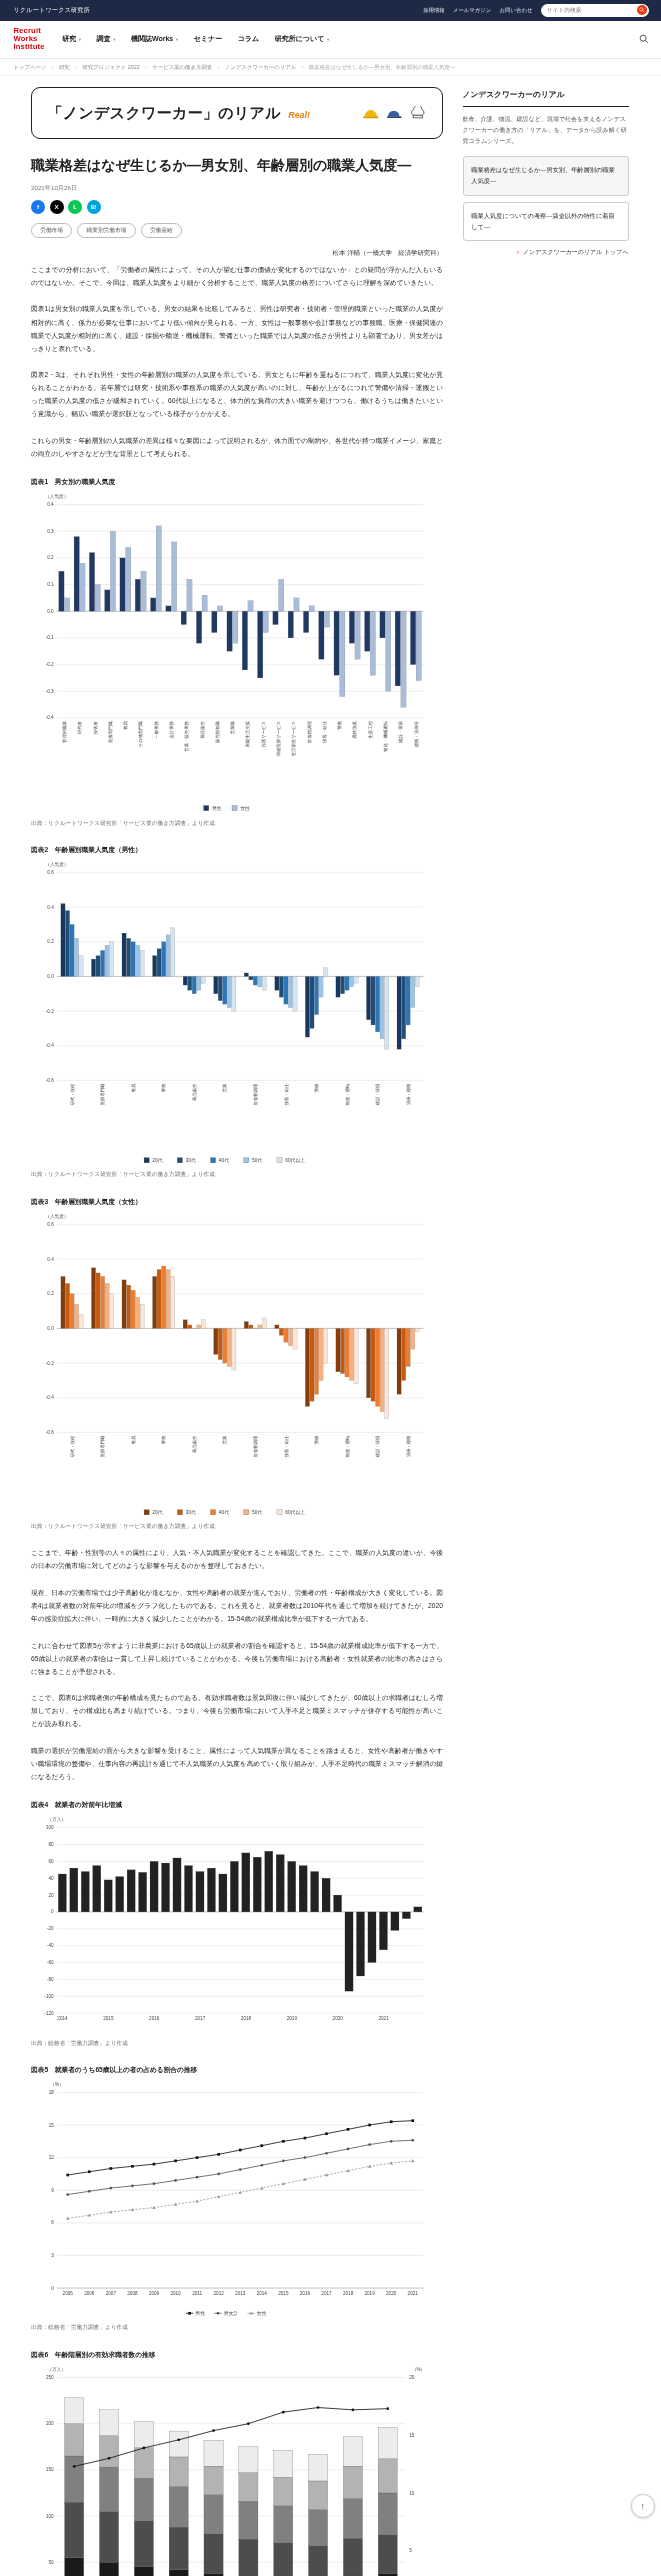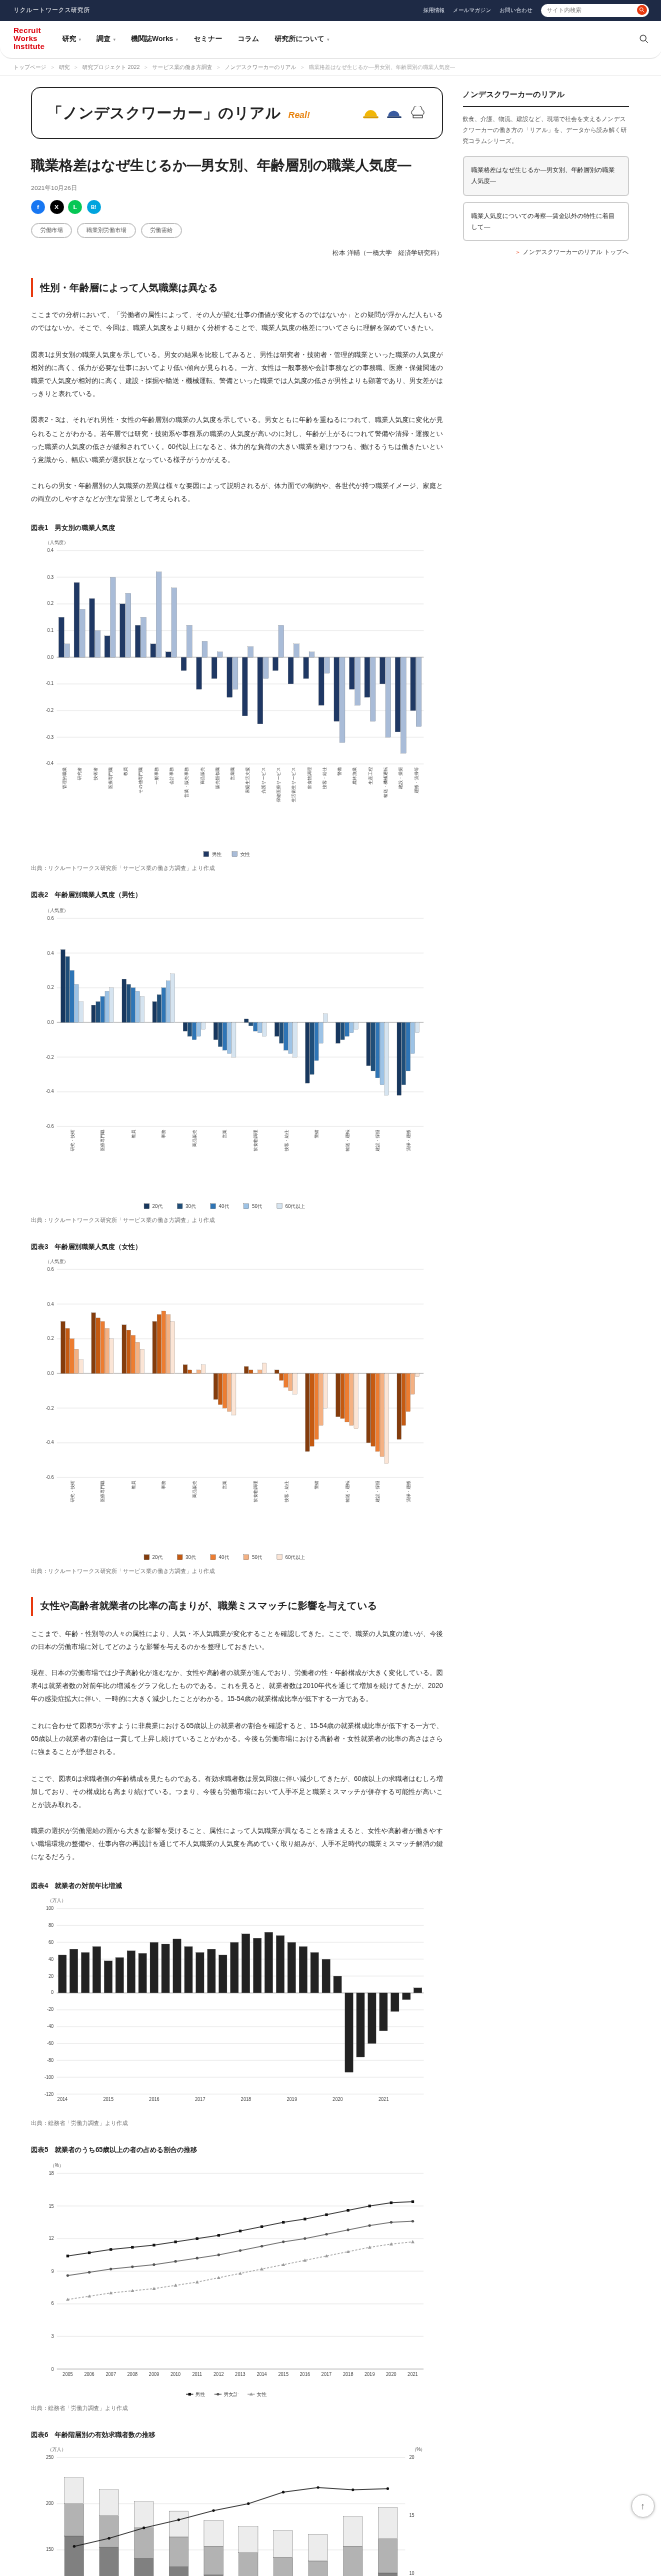--- a/index.html
+++ b/index.html
@@ -10,21 +10,21 @@
   }
   
   .topbar { background:#1e2a45; height:20.6px; display:flex; align-items:center; justify-content:space-between; padding:0 13.4px; }
   .topbar-site { color:#fff; font-size:6px; letter-spacing:.05em; }
   .topbar-right { display:flex; align-items:center; gap:8.2px; }
   .topbar-link { color:#dfe4ee; font-size:5.4px; cursor:pointer; }
   .topbar-search { background:#fff; border-radius:7.2px; height:13.4px; width:108px; display:flex; align-items:center; padding:0 1.5px 0 6.2px; }
   .topbar-search input { border:none; outline:none; flex:1; font-size:5.7px; font-family:inherit; color:#333; background:transparent; }
   .topbar-search-btn { width:10.3px; height:10.3px; border-radius:50%; background:#e8380d; display:flex; align-items:center; justify-content:center; cursor:pointer; flex:none; }
   
-  .siteheader { display:flex; align-items:center; padding:6.2px 13.4px; gap:17.5px; border-bottom:0.5px solid #e6e6e6; background:#fff;border-radius:12px; }
+  .siteheader { display:flex; align-items:center; padding:6.2px 13.4px; gap:17.5px; border-bottom:0.5px solid #e6e6e6; background:#fff; }
   .logo { color:#dc000c; font-weight:bold; font-size:7.7px; line-height:1.08; letter-spacing:.02em; cursor:pointer; }
   .nav { display:flex; gap:15.5px; align-items:center; flex:1; }
   .nav-item { font-size:7px; font-weight:bold; color:#222; display:flex; align-items:center; gap:2.6px; cursor:pointer; }
   .nav-item .caret { font-size:4.6px; color:#999; }
   .header-search { cursor:pointer; display:flex; align-items:center; }
   
   .breadcrumb { padding:4.6px 13.4px; font-size:5.4px; color:#8a8a8a; display:flex; gap:3.6px; white-space:nowrap; overflow:hidden; border-bottom:0.5px solid #f2f2f2; }
   .breadcrumb .bc-item { cursor:pointer; }
   .breadcrumb .bc-item:last-child { color:#aaa; cursor:default; overflow:hidden; text-overflow:ellipsis; }
   .breadcrumb .bc-sep { color:#c4c4c4; }
@@ -169,21 +169,20 @@
       <span class="sns-circle sns-line">L</span>
       <span class="sns-circle sns-hatena">B!</span>
     </div>
     <div class="tags-row">
       <span class="tag">労働市場</span>
       <span class="tag">職業別労働市場</span>
       <span class="tag">労働需給</span>
     </div>
     <div class="author">松本 洋輔（一橋大学　経済学研究科）</div>
 
-    <h2 class="section">性別・年齢層によって人気職業は異なる</h2>
     <p class="body">ここまでの分析において、「労働者の属性によって、その人が望む仕事の価値が変化するのではないか」との疑問が浮かんだ人もいるのではないか。そこで、今回は、職業人気度をより細かく分析することで、職業人気度の格差についてさらに理解を深めていきたい。</p>
     <p class="body">図表1は男女別の職業人気度を示している。男女の結果を比較してみると、男性は研究者・技術者・管理的職業といった職業の人気度が相対的に高く、係力が必要な仕事においてより低い傾向が見られる。一方、女性は一般事務や会計事務などの事務職、医療・保健関連の職業で人気度が相対的に高く、建設・採掘や輸送・機械運転、警備といった職業では人気度の低さが男性よりも顕著であり、男女差がはっきりと表れている。</p>
     <p class="body">図表2・3は、それぞれ男性・女性の年齢層別の職業の人気度を示している。男女ともに年齢を重ねるにつれて、職業人気度に変化が見られることがわかる。若年層では研究・技術系や事務系の職業の人気度が高いのに対し、年齢が上がるにつれて警備や清掃・運搬といった職業の人気度の低さが緩和されていく。60代以上になると、体力的な負荷の大きい職業を避けつつも、働けるうちは働きたいという意識から、幅広い職業が選択肢となっている様子がうかがえる。</p>
     <p class="body">これらの男女・年齢層別の人気職業の差異は様々な要因によって説明されるが、体力面での制約や、各世代が持つ職業イメージ、家庭との両立のしやすさなどが主な背景として考えられる。</p>
 
     <div class="figure">
       <div class="fig-title">図表1　男女別の職業人気度</div>
       <div class="chart">
           <svg width="402" height="325" viewBox="0 0 780 630">
             <line x1="50" y1="440" x2="762" y2="440" stroke="#ddd" stroke-width="1"></line>
@@ -491,21 +490,20 @@
             <text x="364.25" y="589" font-size="9.5" fill="#444">40代</text>
             <rect x="412.75" y="580" width="10" height="10" fill="#f4b183" stroke="#555" stroke-width="0.5"></rect>
             <text x="428.75" y="589" font-size="9.5" fill="#444">50代</text>
             <rect x="477.25" y="580" width="10" height="10" fill="#fbe5d6" stroke="#555" stroke-width="0.5"></rect>
             <text x="493.25" y="589" font-size="9.5" fill="#444">60代以上</text>
           </svg>
         </div>
       <div class="fig-source">出典：リクルートワークス研究所「サービス業の働き方調査」より作成</div>
     </div>
 
-    <h2 class="section">女性や高齢者就業者の比率の高まりが、職業ミスマッチに影響を与えている</h2>
     <p class="body">ここまで、年齢・性別等の人々の属性により、人気・不人気職業が変化することを確認してきた。ここで、職業の人気度の違いが、今後の日本の労働市場に対してどのような影響を与えるのかを整理しておきたい。</p>
     <p class="body">現在、日本の労働市場では少子高齢化が進むなか、女性や高齢者の就業が進んでおり、労働者の性・年齢構成が大きく変化している。図表4は就業者数の対前年比の増減をグラフ化したものである。これを見ると、就業者数は2010年代を通じて増加を続けてきたが、2020年の感染症拡大に伴い、一時的に大きく減少したことがわかる。15-54歳の就業構成比率が低下する一方である。</p>
     <p class="body">これに合わせて図表5が示すように非農業における65歳以上の就業者の割合を確認すると、15-54歳の就業構成比率が低下する一方で、65歳以上の就業者の割合は一貫して上昇し続けていることがわかる。今後も労働市場における高齢者・女性就業者の比率の高さはさらに強まることが予想される。</p>
     <p class="body">ここで、図表6は求職者側の年齢構成を見たものである。有効求職者数は景気回復に伴い減少してきたが、60歳以上の求職者はむしろ増加しており、その構成比も高まり続けている。つまり、今後も労働市場において人手不足と職業ミスマッチが併存する可能性が高いことが読み取れる。</p>
     <p class="body">職業の選択が労働需給の面から大きな影響を受けること、属性によって人気職業が異なることを踏まえると、女性や高齢者が働きやすい職場環境の整備や、仕事内容の再設計を通じて不人気職業の人気度を高めていく取り組みが、人手不足時代の職業ミスマッチ解消の鍵になるだろう。</p>
 
     <div class="figure">
       <div class="fig-title">図表4　就業者の対前年比増減</div>
       <div class="chart">
           <svg width="402" height="222" viewBox="0 0 780 430">

